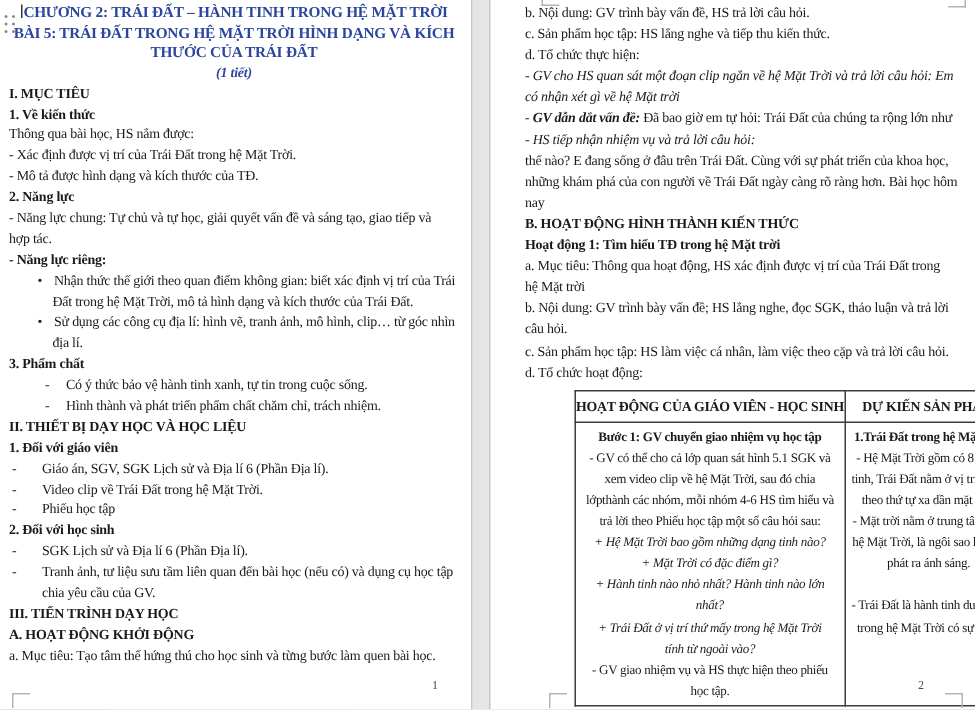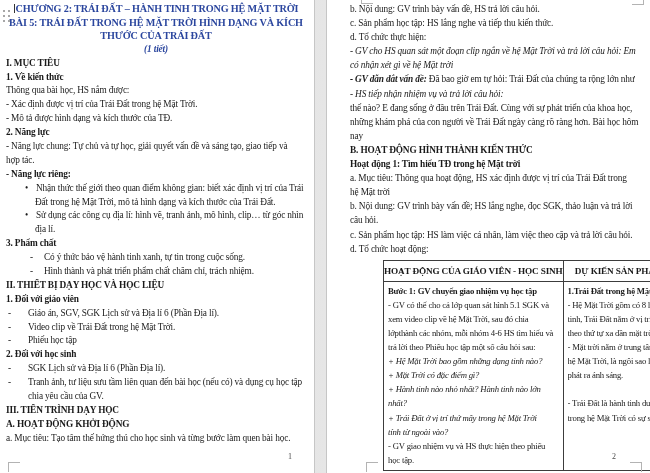--- a/index.html
+++ b/index.html
@@ -25,21 +25,21 @@
   .mka{display:inline-block;width:20px;}
   .mkb{display:inline-block;width:14px;}
   .mkc{display:inline-block;width:11px;}
   .pa{padding-left:2px;}
   .pb{padding-left:24px;}
   .pc{padding-left:19px;}
   .cta{padding-left:22px;}
   .ctb{padding-left:29px;}
   
   .gv-table{border-collapse:collapse;margin-left:33px;margin-top:4px;table-layout:fixed;}
-  .gv-table th,.gv-table td{border:1px solid #3c3c3c;padding:0;}
+  .gv-table th,.gv-table td{border:1px solid #3c3c3c;padding:0;text-align:center;}
   .gv-table th{height:20px;font-size:9.2px;font-weight:bold;text-align:center;
                letter-spacing:-0.15px;white-space:nowrap;overflow:hidden;}
   .c1{width:185px;}
   .c2{width:96px;}
   .gv-table td{vertical-align:top;padding:2px 4px 3px 4px;}
   .cell .ln{height:12.7px;line-height:12.7px;font-size:8.7px;letter-spacing:-0.2px;}
   
   .pagenum{position:absolute;font-size:8px;color:#4a4a4a;line-height:8px;}
   #pn1{left:288px;top:453px;}
   #pn2{left:612px;top:453px;}

